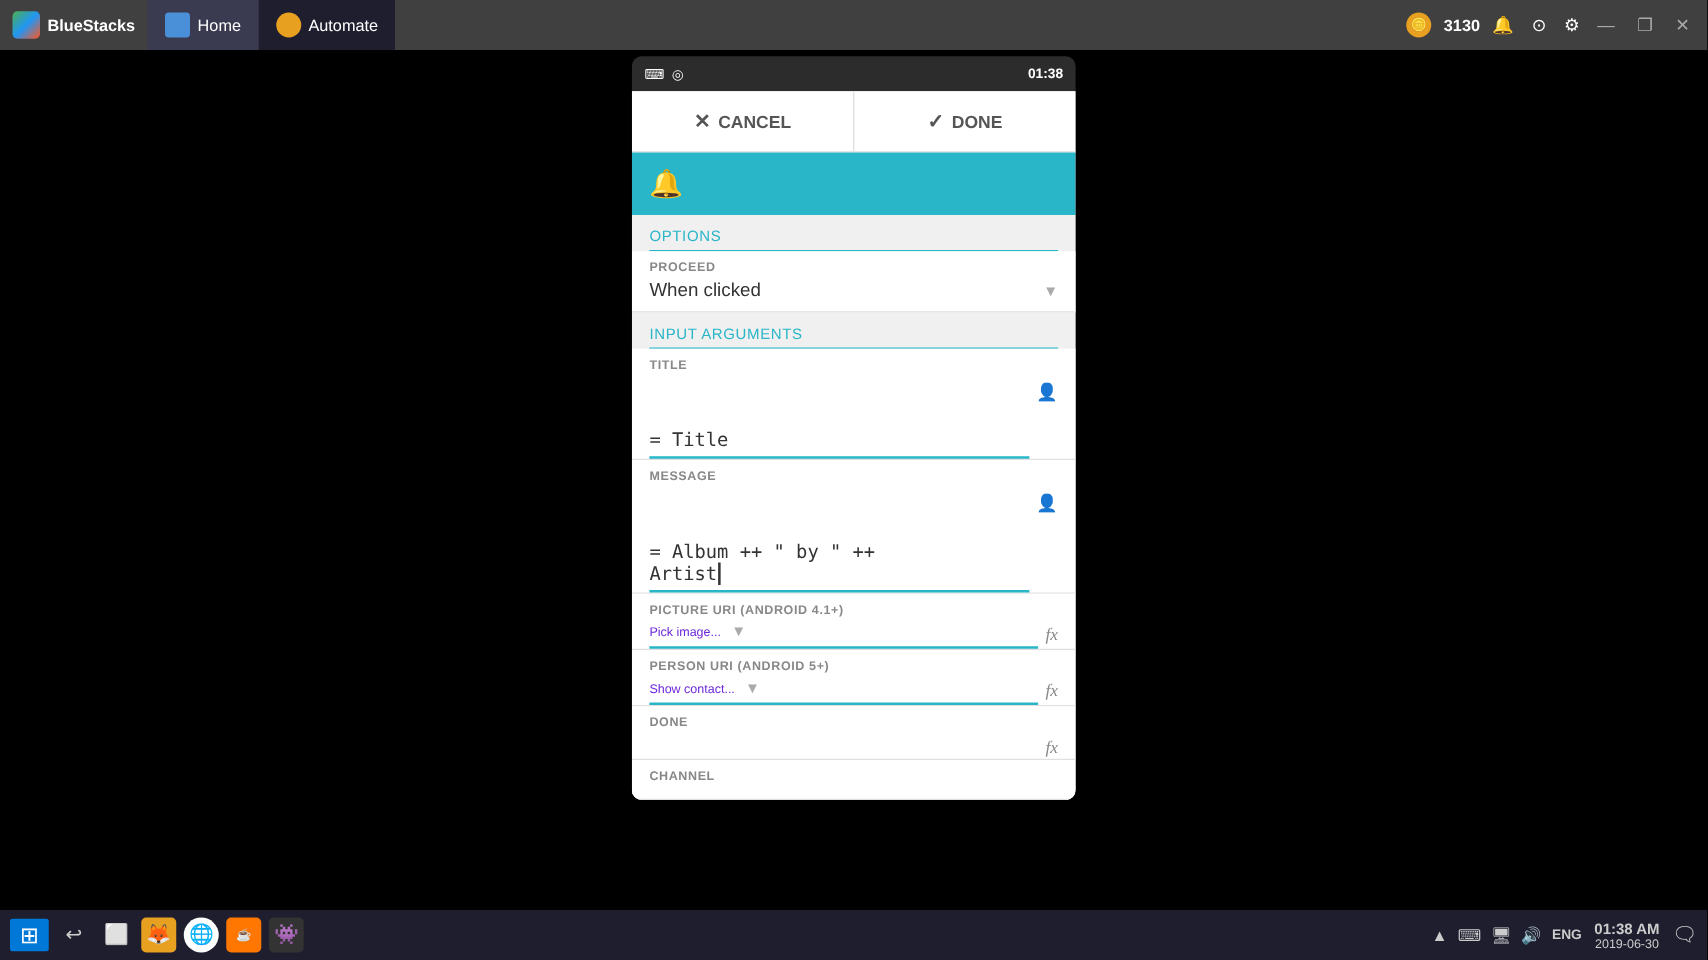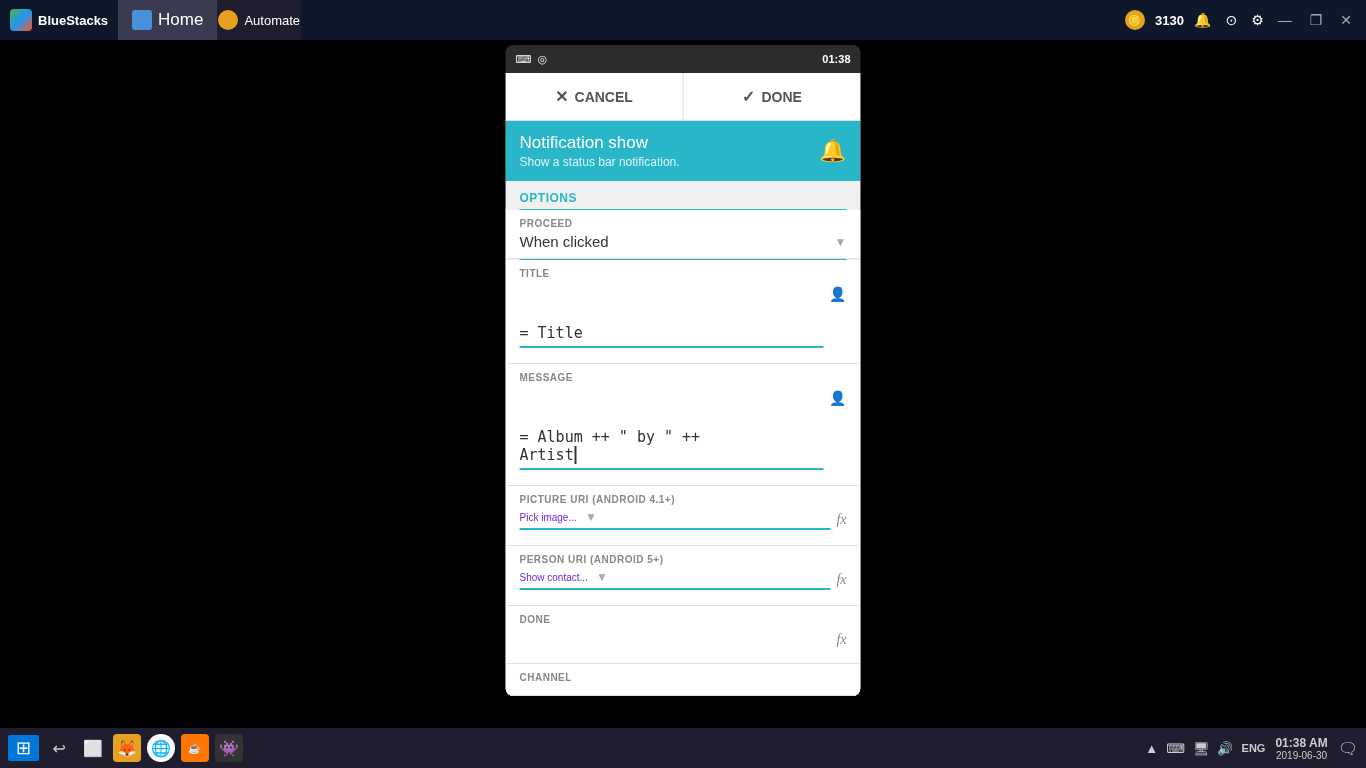--- a/index.html
+++ b/index.html
@@ -9,21 +9,21 @@
       background: #000;
       font-family: 'Segoe UI', Arial, sans-serif;
       overflow: hidden;
       position: relative;
     }
 
     
     .titlebar {
       width: 100%;
       height: 40px;
-      background: #0f172a;
+      background: #404040;
       display: flex;
       align-items: center;
       position: absolute;
       top: 0;
       left: 0;
       z-index: 100;
     }
     .titlebar-logo {
       display: flex;
       align-items: center;
@@ -39,34 +39,34 @@
       background: linear-gradient(135deg, #4CAF50, #2196F3, #FF5722);
       border-radius: 4px;
     }
     .tab-home {
       display: flex;
       align-items: center;
       padding: 0 14px;
       height: 100%;
       background: #3a3a50;
       color: #fff;
-      font-size: 17px;
+      font-size: 13px;
       gap: 6px;
       cursor: pointer;
     }
     .tab-home-icon {
       width: 20px;
       height: 20px;
       background: #4a90d9;
       border-radius: 3px;
     }
     .tab-automate {
       display: flex;
       align-items: center;
-      padding: 0 1px;
+      padding: 0 14px;
       height: 100%;
       background: #1e1e2e;
       color: #fff;
       font-size: 13px;
       gap: 6px;
       cursor: pointer;
     }
     .tab-automate-icon {
       width: 20px;
       height: 20px;
@@ -193,21 +193,21 @@
     }
 
     
     .dialog-content {
       background: #f0f0f0;
     }
 
     .section-label {
       color: #29b6c8;
       font-size: 12px;
-      font-weight: 700;
+      font-weight: 400;
       padding: 10px 14px 4px;
       letter-spacing: 0.5px;
     }
     .section-divider {
       height: 1px;
       background: #29b6c8;
       margin: 0 14px;
     }
 
     .field-block {
@@ -232,21 +232,21 @@
       justify-content: space-between;
     }
     .field-arrow {
       color: #aaa;
       font-size: 12px;
     }
 
     .field-block-input {
       background: #fff;
       margin: 0;
-      padding: 8px 14px 15px 14px;
+      padding: 8px 14px 0 14px;
       border-bottom: 1px solid #e0e0e0;
       position: relative;
     }
     .field-input-row {
       display: flex;
       align-items: flex-start;
       justify-content: space-between;
       gap: 6px;
     }
     .field-input-area {
@@ -395,40 +395,37 @@
           <span style="font-size:16px;">✕</span>
           <span>CANCEL</span>
         </div>
         <div class="action-btn">
           <span style="font-size:16px;">✓</span>
           <span>DONE</span>
         </div>
       </div>
 
       <div class="dialog-header">
-        <div class="dialog-header-text">
-          <h2>Notification show</h2>
-          <p>Show a status bar notification.</p>
-        </div>
         <span class="bell-icon">🔔</span>
       </div>
 
       <div class="dialog-content">
 
         <div class="section-label">OPTIONS</div>
         <div class="section-divider"></div>
 
         <div class="field-block">
           <div class="field-label">PROCEED</div>
           <div class="field-value">
             <span>When clicked</span>
             <span class="field-arrow">▼</span>
           </div>
         </div>
 
+        <div class="section-label">INPUT ARGUMENTS</div>
         <div class="section-divider"></div>
 
         <div class="field-block-input">
           <div class="field-input-row">
             <div class="field-input-area">
               <div class="field-label">TITLE</div>
               <div class="field-text monospace">= Title</div>
             </div>
             <span class="field-side-icon">👤</span>
           </div>

